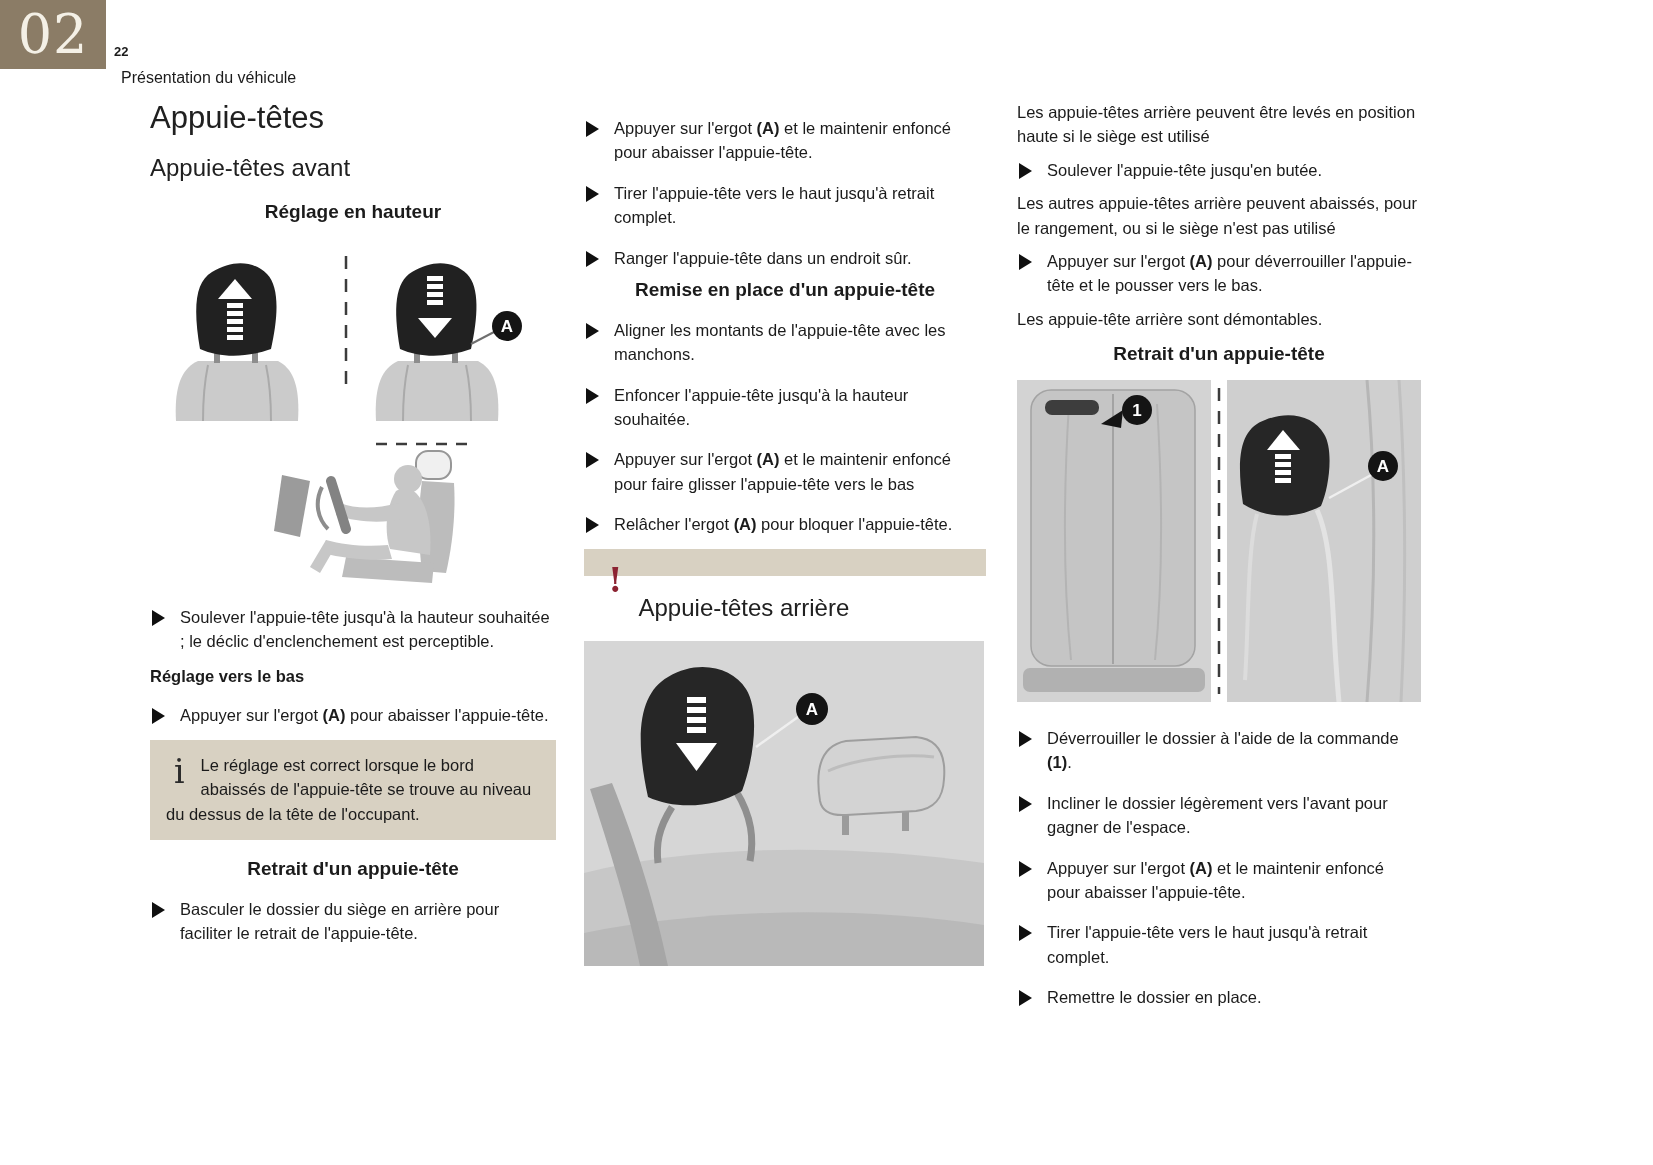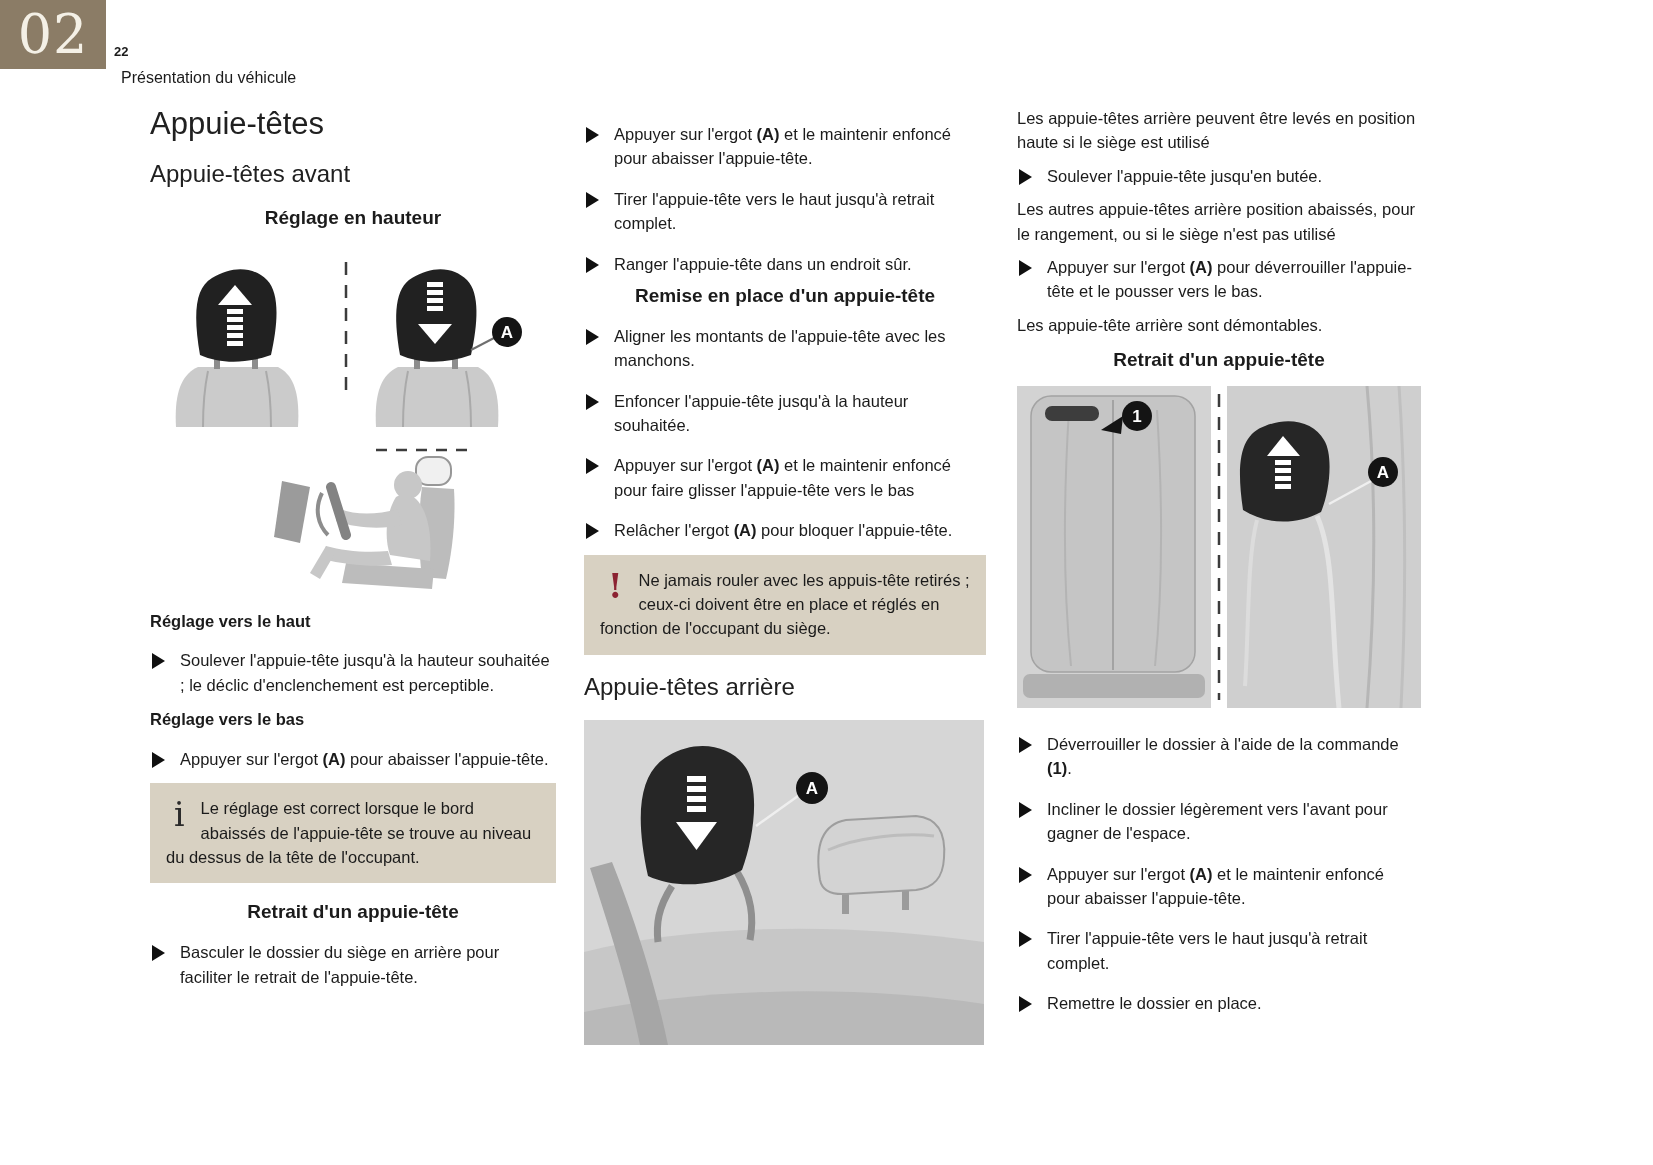--- a/index.html
+++ b/index.html
@@ -15,21 +15,21 @@
     position:absolute; left:0; top:0; width:106px; height:69px;
     background:#8b7c66; display:flex; align-items:center; justify-content:center;
   }
   .chapter-badge span {
     font-family:"DejaVu Serif", serif; font-size:54px; color:#f4f0e6; letter-spacing:1px;
   }
   .page-num { position:absolute; left:114px; top:44px; font-size:13px; font-weight:700; }
   .chapter-title { position:absolute; left:121px; top:69px; font-size:16px; }
 
   
-  .col { position:absolute; top:106px; }
+  .col { position:absolute; top:100px; }
   #col1 { left:150px; width:406px; }
   #col2 { left:584px; width:402px; }
   #col3 { left:1017px; width:404px; }
 
   .title    { font-size:31px; font-weight:400; color:#202020; margin:0 0 18px; line-height:1.15; }
   .subtitle { font-size:24px; font-weight:400; color:#202020; margin:0 0 20px; line-height:1.15; }
   .heading  { font-size:19px; font-weight:700; margin:0 0 12px; line-height:1.2;text-align:center; }
   .subheading { font-size:16.5px; font-weight:700; margin:0 0 9px; line-height:1.3; }
   p.body { font-size:16.5px; line-height:1.48; margin:0 0 9px; }
 
@@ -131,21 +131,20 @@
           <path d="M160 68 C138 74 118 74 102 68 L98 80 C120 88 146 88 164 84 Z" fill="#c7c7c7"></path>
           <path d="M150 110 C128 112 106 110 88 105 L84 118 C108 124 134 126 154 124 Z" fill="#c7c7c7"></path>
           <path d="M88 105 L72 132 L82 138 L96 114 Z" fill="#c7c7c7"></path>
           <path d="M93 46 L108 94" stroke="#838383" stroke-width="10" stroke-linecap="round"></path>
           <path d="M84 52 C76 68 80 84 90 94" stroke="#8d8d8d" stroke-width="4" fill="none"></path>
           <path d="M44 40 L72 46 L62 102 L36 96 Z" fill="#9b9b9b"></path>
         </g>
       </svg>
     </figure>
 
-    <h4 class="subheading">Réglage vers le haut</h4>
     <div class="bullet">
       <span class="tri"></span>
       <p class="txt"><span>Soulever l'appuie-tête jusqu'à la hauteur souhaitée ; le déclic d'enclenchement est perceptible.</span></p>
     </div>
 
     <h4 class="subheading mt12">Réglage vers le bas</h4>
     <div class="bullet">
       <span class="tri"></span>
       <p class="txt"><span>Appuyer sur l'ergot </span><b>(A)</b><span> pour abaisser l'appuie-tête.</span></p>
     </div>
@@ -190,21 +189,20 @@
       <span class="tri"></span>
       <p class="txt"><span>Appuyer sur l'ergot </span><b>(A)</b><span> et le maintenir enfoncé pour faire glisser l'appuie-tête vers le bas</span></p>
     </div>
     <div class="bullet">
       <span class="tri"></span>
       <p class="txt"><span>Relâcher l'ergot </span><b>(A)</b><span> pour bloquer l'appuie-tête.</span></p>
     </div>
 
     <aside class="note warn">
       <span class="note-icon">!</span>
-      <p>Ne jamais rouler avec les appuis-tête retirés ; ceux-ci doivent être en place et réglés en fonction de l'occupant du siège.</p>
     </aside>
 
     <h2 class="subtitle">Appuie-têtes arrière</h2>
 
     <figure class="fig fig-rear">
       <svg viewBox="0 0 400 325" width="400" height="325">
         <rect width="400" height="325" fill="#d6d6d6"></rect>
         <path d="M0 232 C110 204 260 202 400 222 L400 325 L0 325 Z" fill="#c7c7c7"></path>
         <path d="M0 292 C130 266 280 266 400 284 L400 325 L0 325 Z" fill="#b9b9b9"></path>
         <path d="M6 148 C26 210 44 266 56 325 L84 325 C70 258 48 192 28 142 Z" fill="#a6a6a6"></path>
@@ -236,21 +234,21 @@
   </section>
 
   <section class="col" id="col3">
     <p class="body">Les appuie-têtes arrière peuvent être levés en position haute si le siège est utilisé</p>
 
     <div class="bullet mt8">
       <span class="tri"></span>
       <p class="txt"><span>Soulever l'appuie-tête jusqu'en butée.</span></p>
     </div>
 
-    <p class="body mt8">Les autres appuie-têtes arrière position abaissés, pour le rangement, ou si le siège n'est pas utilisé</p>
+    <p class="body mt8">Les autres appuie-têtes arrière peuvent abaissés, pour le rangement, ou si le siège n'est pas utilisé</p>
 
     <div class="bullet mt8">
       <span class="tri"></span>
       <p class="txt"><span>Appuyer sur l'ergot </span><b>(A)</b><span> pour déverrouiller l'appuie-tête et le pousser vers le bas.</span></p>
     </div>
 
     <p class="body mt8">Les appuie-tête arrière sont démontables.</p>
 
     <h3 class="heading mt12">Retrait d'un appuie-tête</h3>
 

